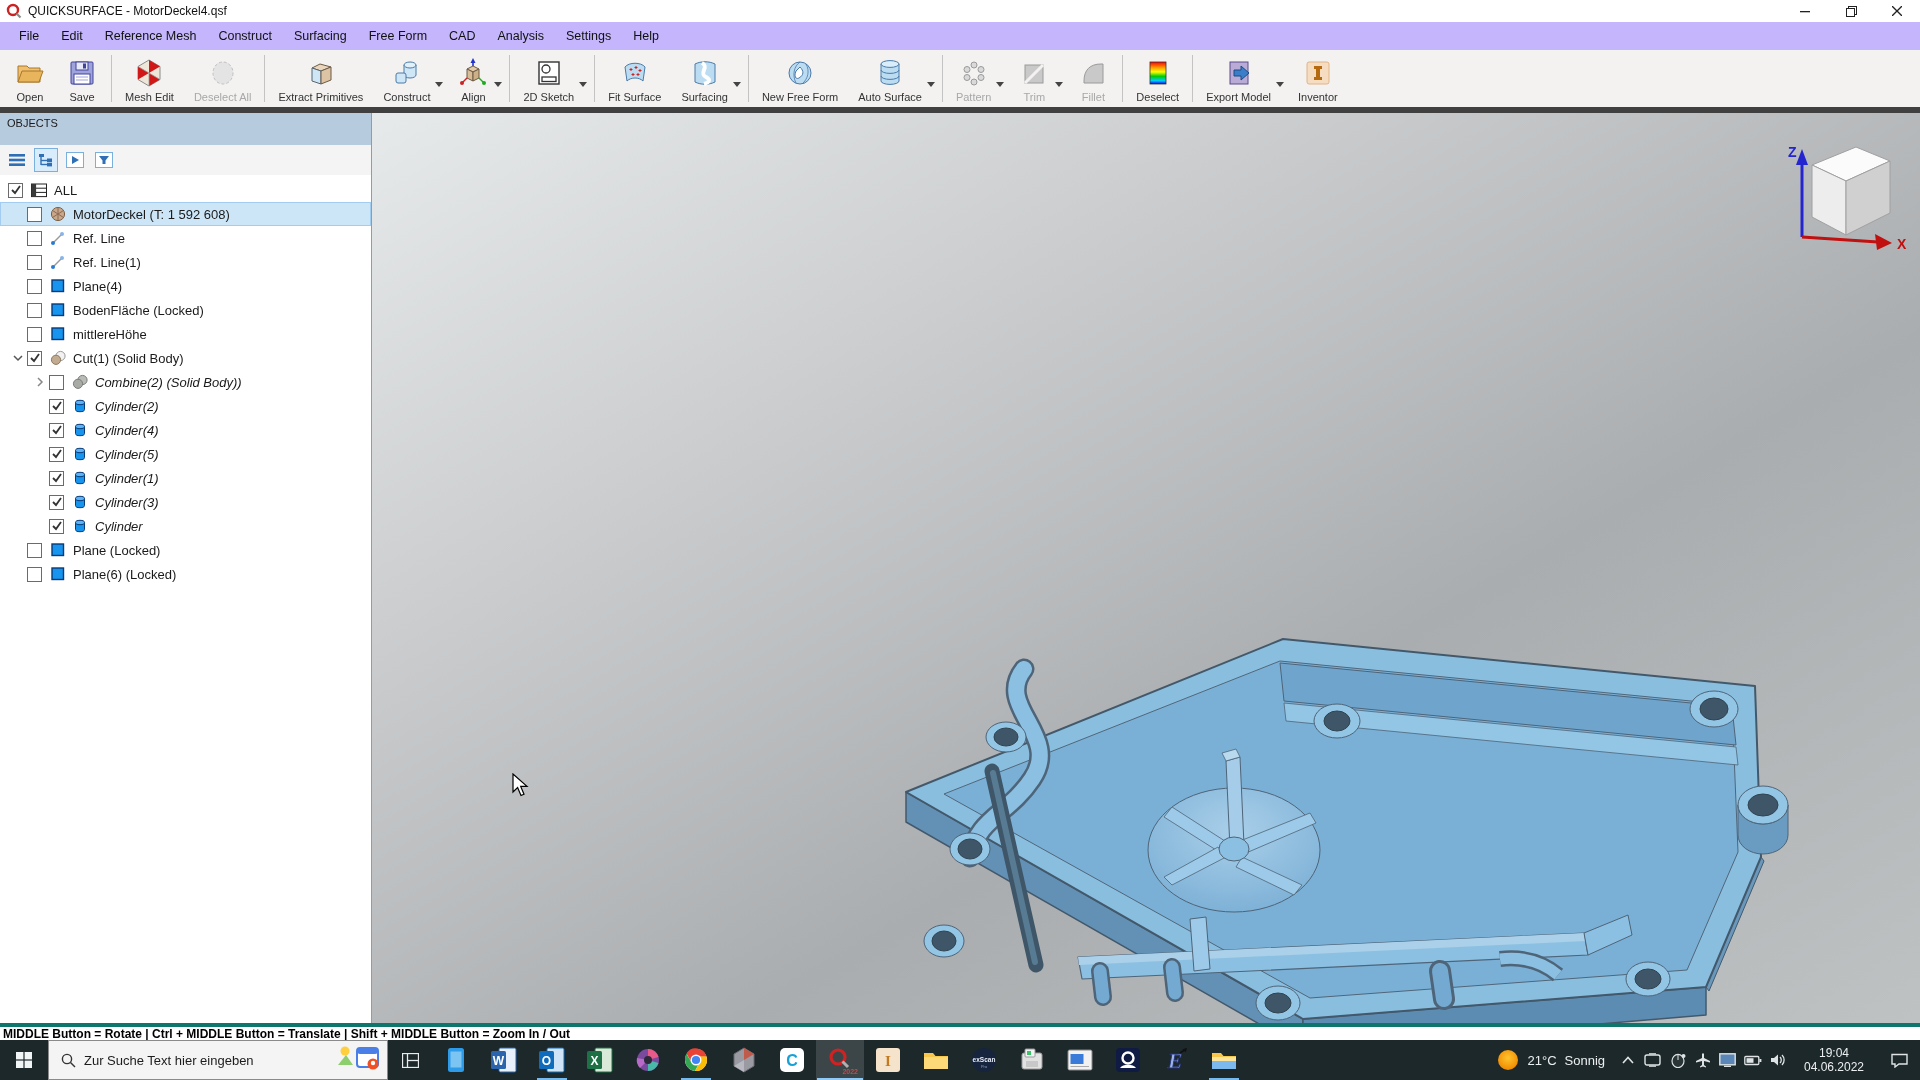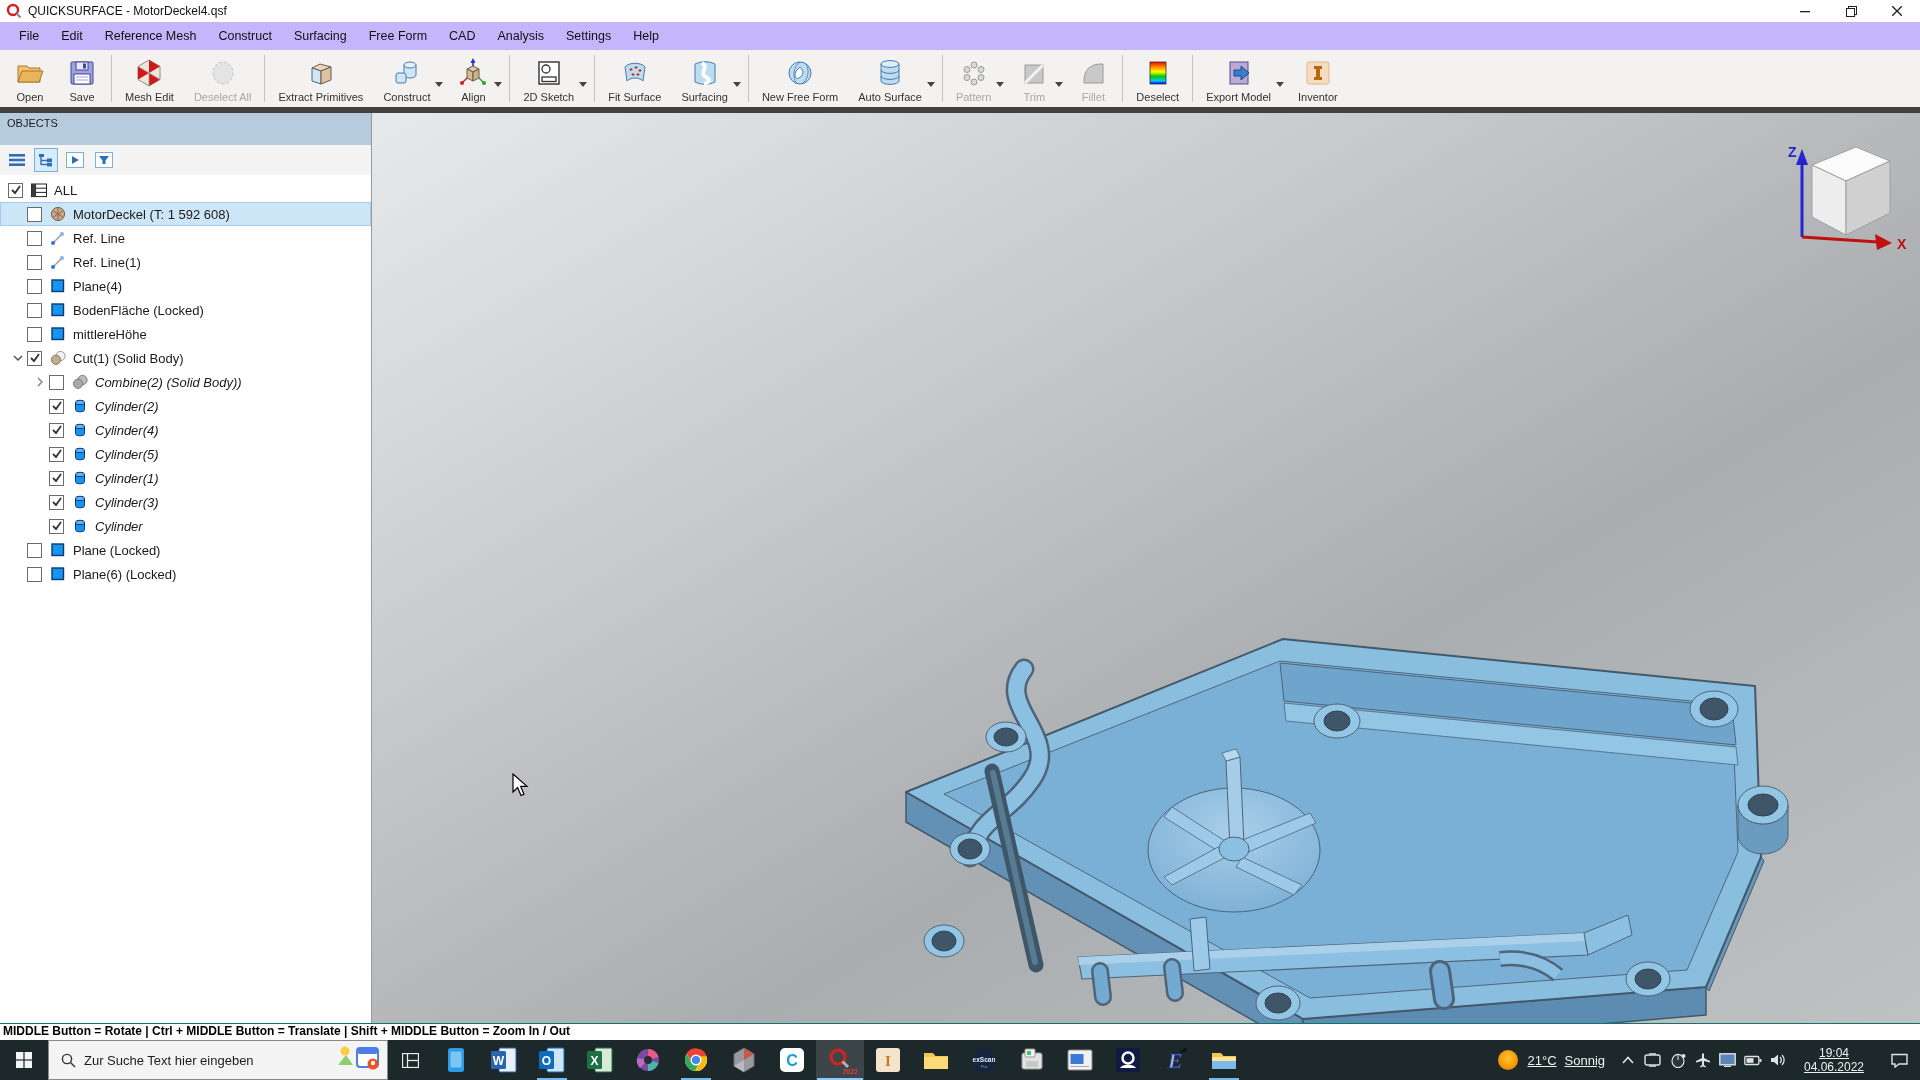--- a/index.html
+++ b/index.html
@@ -39,23 +39,23 @@
   .pl0 { padding-left:8px; }
   .pl1 { padding-left:8px; }
   .pl2 { padding-left:30px; }
 
   .viewport { position:absolute; top:113px; left:372px; right:0; bottom:57px;
     background:linear-gradient(150deg,#e7eaeb 0%,#ccced0 28%,#aaadaf 62%,#bfc2c3 100%); }
   .model { position:absolute; inset:0; width:100%; height:100%; }
   .navcube { position:absolute; top:20px; right:10px; }
   .cursor { position:absolute; left:140px; top:660px; }
 
-  .statusbar { position:absolute; left:0; right:0; bottom:40px; height:17px; background:#fff; border-top:1px solid #0f766e; font-size:12px; font-weight:700; color:#000; line-height:15px; padding-left:3px; }
-
-  .taskbar { position:absolute; left:0; right:0; bottom:0; height:40px; background:#1d282b; display:flex; align-items:center; color:#eceff0;text-decoration:underline; }
+  .statusbar { position:absolute; left:0; right:0; bottom:40px; height:17px; background:#fff; border-top:4px solid #0f766e; font-size:12px; font-weight:700; color:#000; line-height:15px; padding-left:3px; }
+
+  .taskbar { position:absolute; left:0; right:0; bottom:0; height:40px; background:#1d282b; display:flex; align-items:center; color:#eceff0; }
   .start { width:48px; height:40px; display:flex; align-items:center; justify-content:center; }
   .searchbox { width:340px; height:40px; background:#f4f4f4; border:1px solid #8a8a8a; display:flex; align-items:center; color:#1c1c1c; }
   .searchbox .stext { font-size:13px; margin-left:8px; color:#1c1c1c; }
   .searchbox .sweather { margin-left:auto; margin-right:4px; }
   .taskview { width:44px; height:40px; display:flex; align-items:center; justify-content:center; }
   .apps { display:flex; height:40px; }
   .tile { position:relative; width:48px; height:40px; display:flex; align-items:center; justify-content:center; }
   .tile.running::after { content:""; position:absolute; bottom:0; left:9px; right:9px; height:2px; background:#76b9ed; }
   .tile.active { background:rgba(255,255,255,.14); }
   .tile.active::after { content:""; position:absolute; bottom:0; left:1px; right:1px; height:2px; background:#8ecaf5; }

